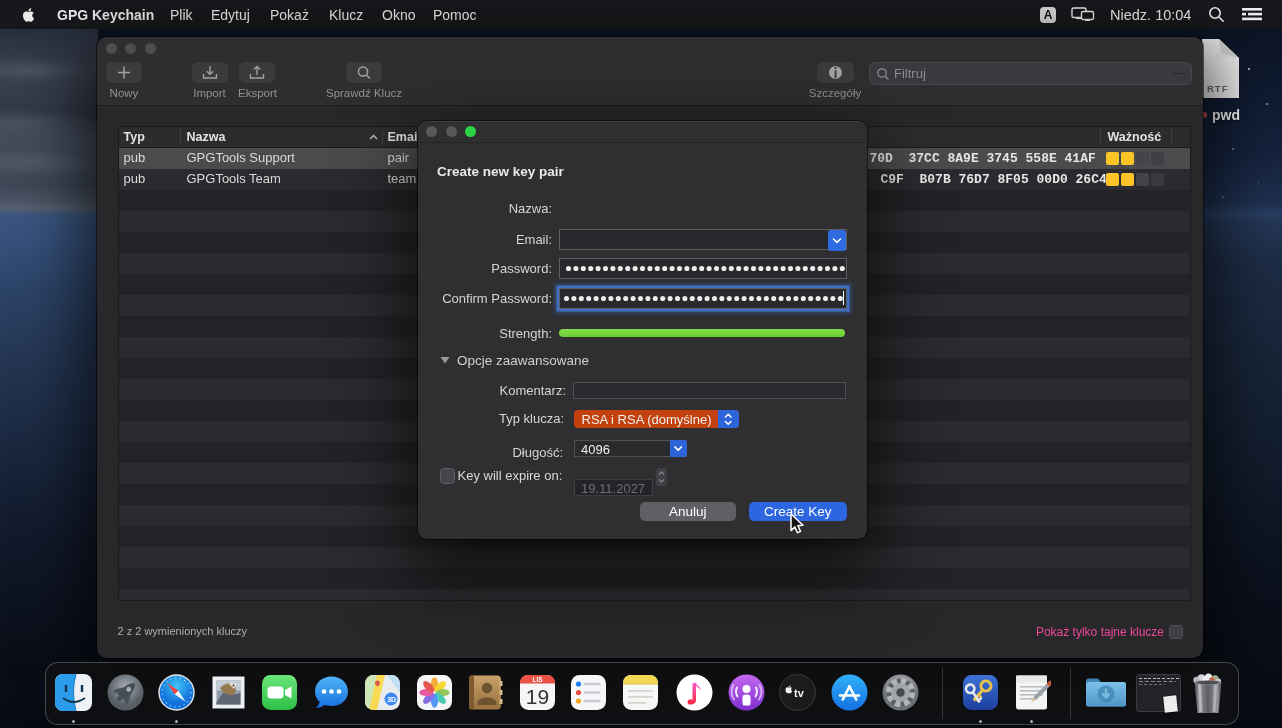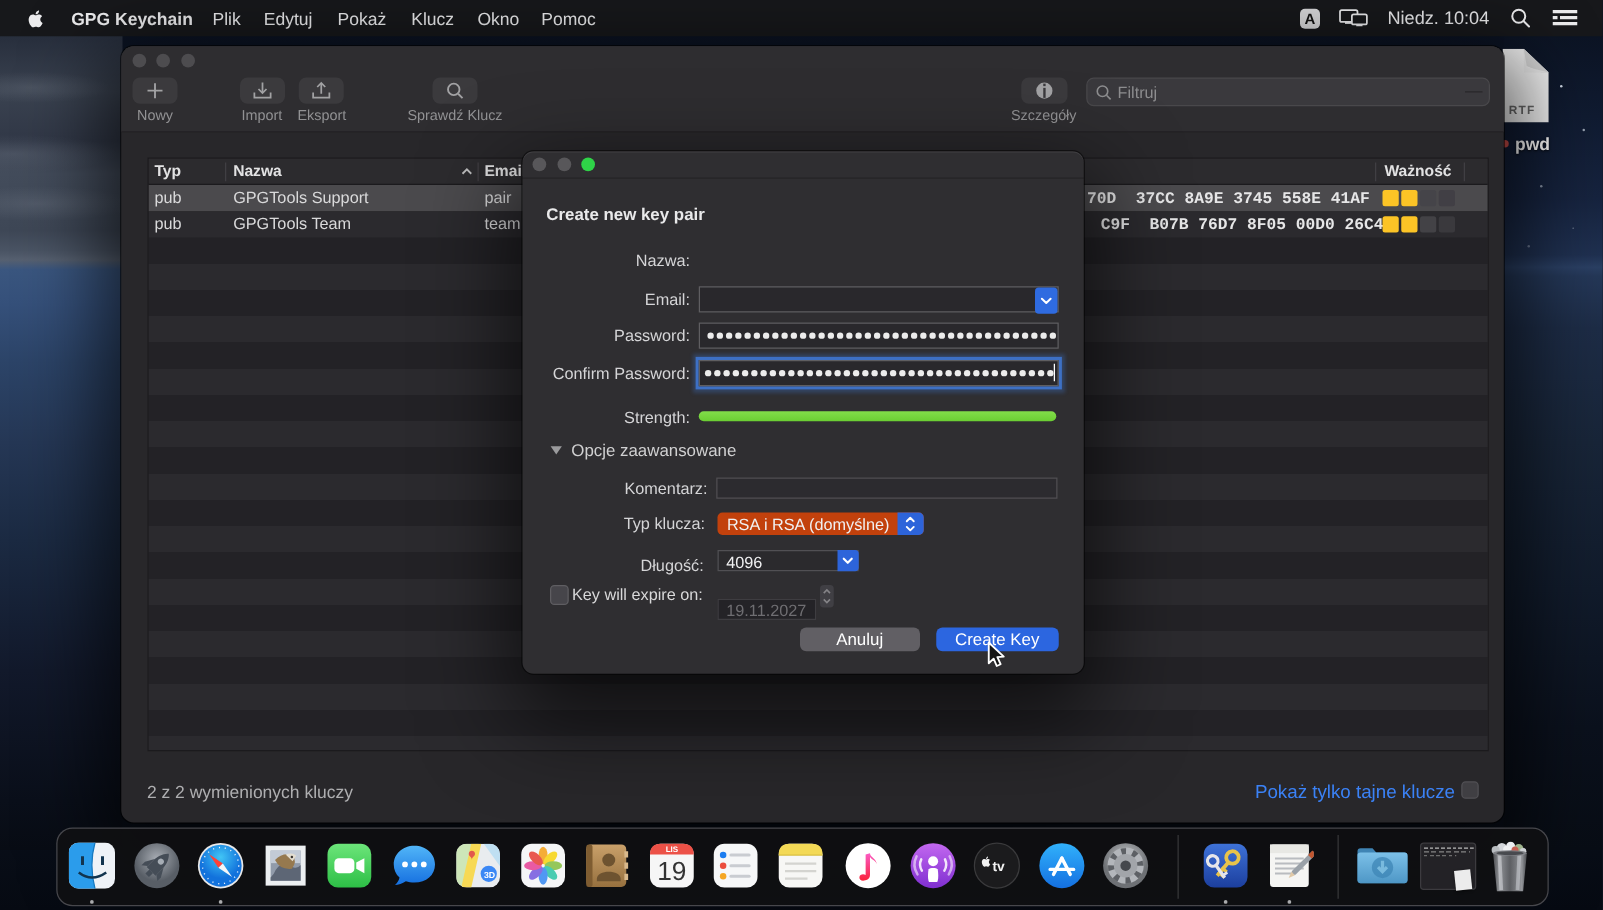--- a/index.html
+++ b/index.html
@@ -183,22 +183,22 @@
       <span class="wsq" style="left:987px;background:#fcc426;"></span>
       <span class="wsq" style="left:1002px;background:#fcc426;"></span>
       <span class="wsq" style="left:1017px;background:#434246;"></span>
       <span class="wsq" style="left:1032px;background:#3a393d;"></span>
     </div>
 
     <div class="ab" style="left:0;top:63px;width:100%;height:410.5px;
       background:repeating-linear-gradient(180deg,#232226 0 21px,#2b2a2e 21px 42px);"></div>
   </div>
 
-  <span class="ab" style="left:20.5px;top:587.5px;color:#aeaeb0;font-size:14px;">2 z 2 wymienionych kluczy</span>
-  <span class="ab" style="right:39px;top:587.5px;color:#3b82f6;font-size:15px;">Pokaż tylko tajne klucze</span>
+  <span class="ab" style="left:20.5px;top:587.5px;color:#aeaeb0;font-size:11px;">2 z 2 wymienionych kluczy</span>
+  <span class="ab" style="right:39px;top:587.5px;color:#ec4899;font-size:12px;">Pokaż tylko tajne klucze</span>
   <span class="ab" style="left:1071.5px;top:587.5px;width:14px;height:14px;background:#403f43;border:1px solid #525155;border-radius:3.5px;box-sizing:border-box;"></span>
 </div>
 
 <div class="ab" id="dialog" style="left:418px;top:121px;width:449px;height:418px;background:#2f2e31;border-radius:9px;
 box-shadow:0 28px 70px 10px rgba(0,0,0,.65), 0 0 0 1px rgba(0,0,0,.5), inset 0 1px 0 rgba(255,255,255,.08);font-size:13px;color:#d5d5d7;">
   <div class="ab" style="left:0;top:20.5px;width:449px;height:1px;background:rgba(0,0,0,.22);"></div>
   <span class="tl" style="left:8px;top:5px;background:#58575a;"></span>
   <span class="tl" style="left:27.5px;top:5px;background:#58575a;"></span>
   <span class="tl" style="left:47px;top:5px;background:#2fd348;"></span>
   <div class="ab" style="left:19px;top:43px;font-weight:bold;font-size:13.5px;color:#e9e9ea;">Create new key pair</div>

